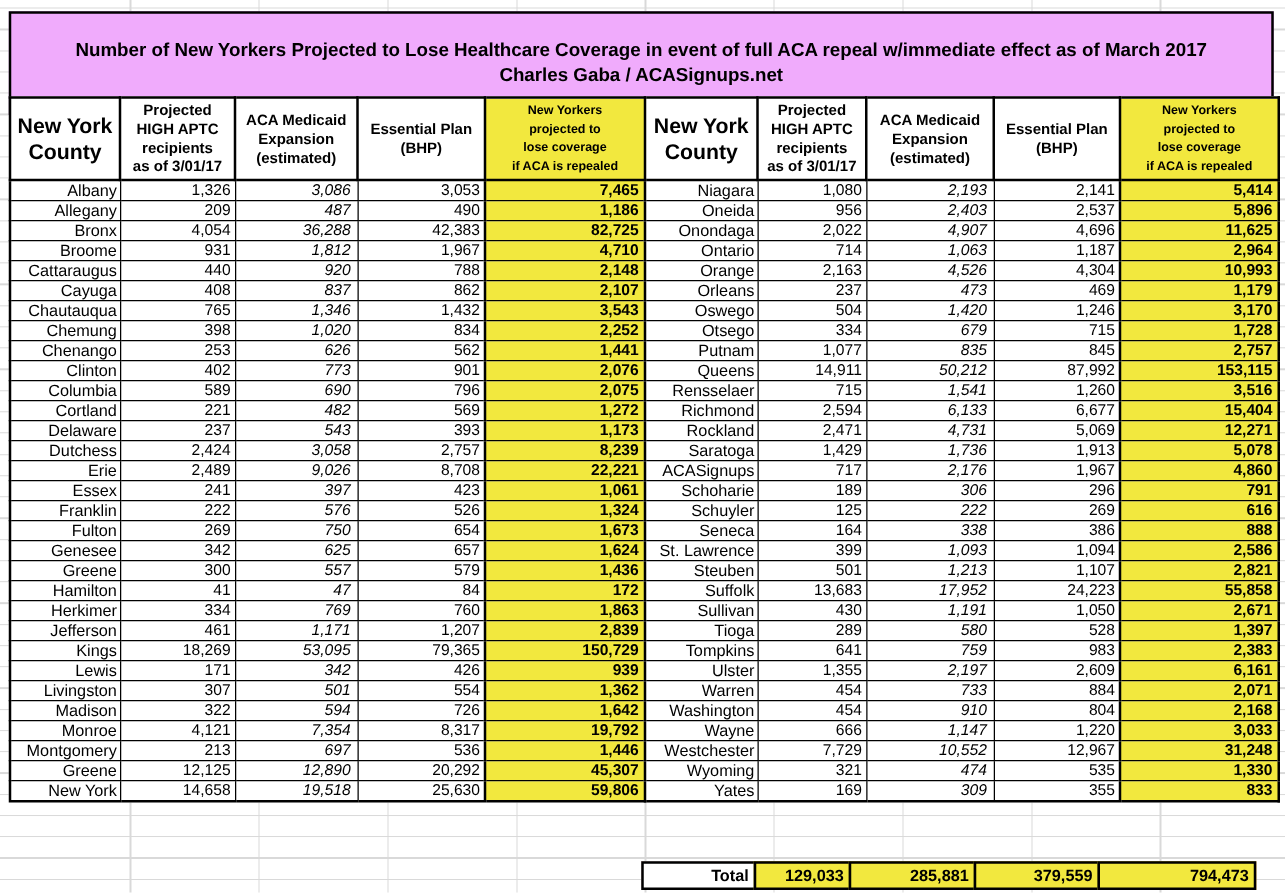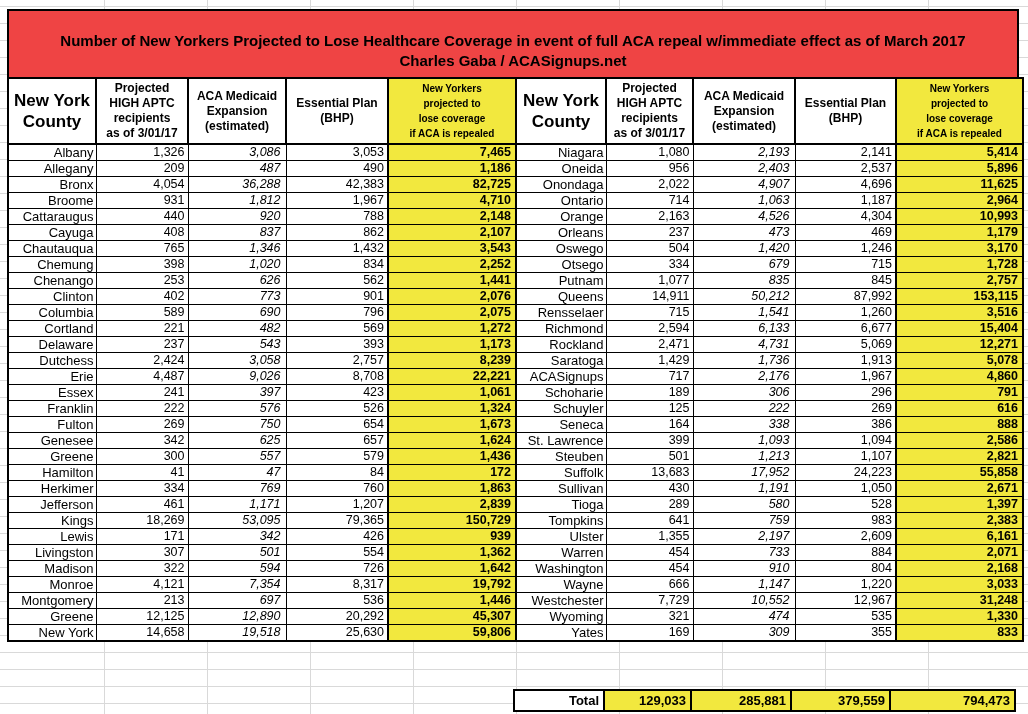--- a/index.html
+++ b/index.html
@@ -9,21 +9,21 @@
     font-family: "Liberation Sans", "DejaVu Sans", sans-serif;
     background-color: #ffffff;
     background-image:
       repeating-linear-gradient(to bottom, transparent 0px, transparent 16px, #d9d9d9 16px, #d9d9d9 17px),
       repeating-linear-gradient(to right, transparent 0px, transparent 102px, #d9d9d9 102px, #d9d9d9 103px);
     background-position: 0px -10px, 2px 0px;
   }
 
   .title-box {
     position: absolute; left: 7px; top: 9px; width: 1012px; height: 83px;
-    border: 2px solid #000; background: #ef4444;
+    border: 2px solid #000; background: #f0abfc;
     display: flex; flex-direction: column; justify-content: center;
     text-align: center; font-weight: bold; font-size: 15px; line-height: 20px; color: #000;
   }
 
   table.data-table {
     position: absolute; left: 7px; top: 77px; width: 1015px;
     border-collapse: collapse; table-layout: fixed; background: #fff;
     border: 2px solid #000;
     padding-left: 36px;
   }
@@ -56,21 +56,21 @@
     display: flex; background: #7f1d1d;
   }
   .total-bar > div {
     border: 2px solid #000; height: 23px; line-height: 19px;
     font-weight: bold; font-size: 13px; text-align: right; color: #000;
     padding: 0 4px;
   }
   .total-bar > div + div { margin-left: -2px; }
   .t-label { width: 92px; background: #fff; }
   .t-val { background: var(--hl, #f2e83e); }
-  .t-v1 { width: 89px; } .t-v2 { width: 102px; } .t-v3 { width: 101px; } .t-v4 { width: 127px; }
+  .t-v1 { width: 78px; } .t-v2 { width: 102px; } .t-v3 { width: 101px; } .t-v4 { width: 127px; }
 </style>
 </head>
 <body>
 
 <div class="title-box">
   <div>Number of New Yorkers Projected to Lose Healthcare Coverage in event of full ACA repeal w/immediate effect as of March 2017</div>
   <div>Charles Gaba / ACASignups.net</div>
 </div>
 
 <table class="data-table">
@@ -284,21 +284,21 @@
         <td class="c-num">2,757</td>
         <td class="c-yel">8,239</td>
         <td class="c-county">Saratoga</td>
         <td class="c-num">1,429</td>
         <td class="c-ital">1,736</td>
         <td class="c-num">1,913</td>
         <td class="c-yel">5,078</td>
       </tr>
       <tr>
         <td class="c-county">Erie</td>
-        <td class="c-num">4,487</td>
+        <td class="c-num">2,489</td>
         <td class="c-ital">9,026</td>
         <td class="c-num">8,708</td>
         <td class="c-yel">22,221</td>
         <td class="c-county">ACASignups</td>
         <td class="c-num">717</td>
         <td class="c-ital">2,176</td>
         <td class="c-num">1,967</td>
         <td class="c-yel">4,860</td>
       </tr>
       <tr>

